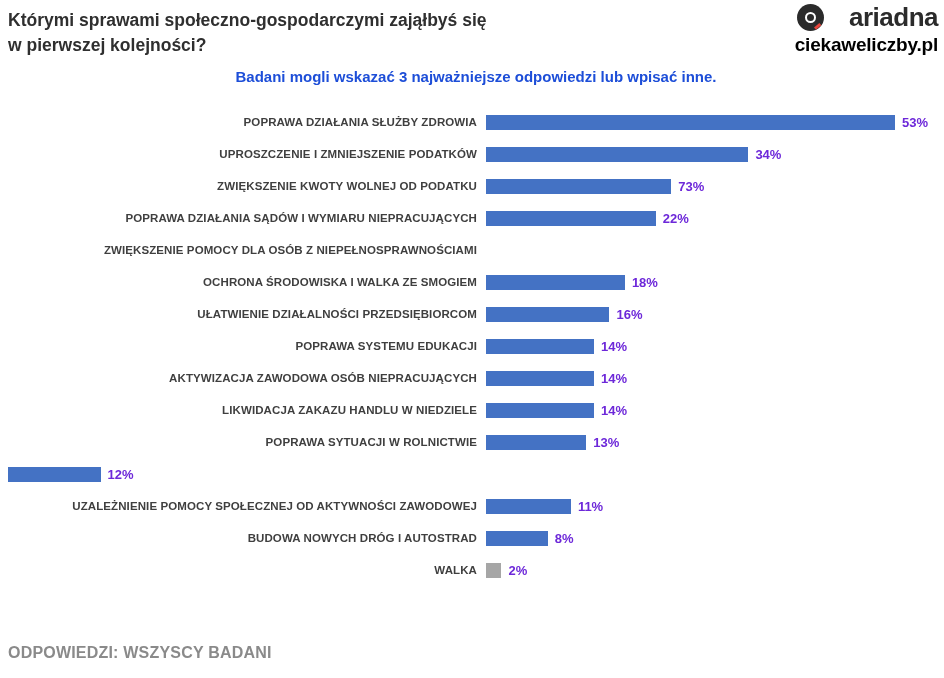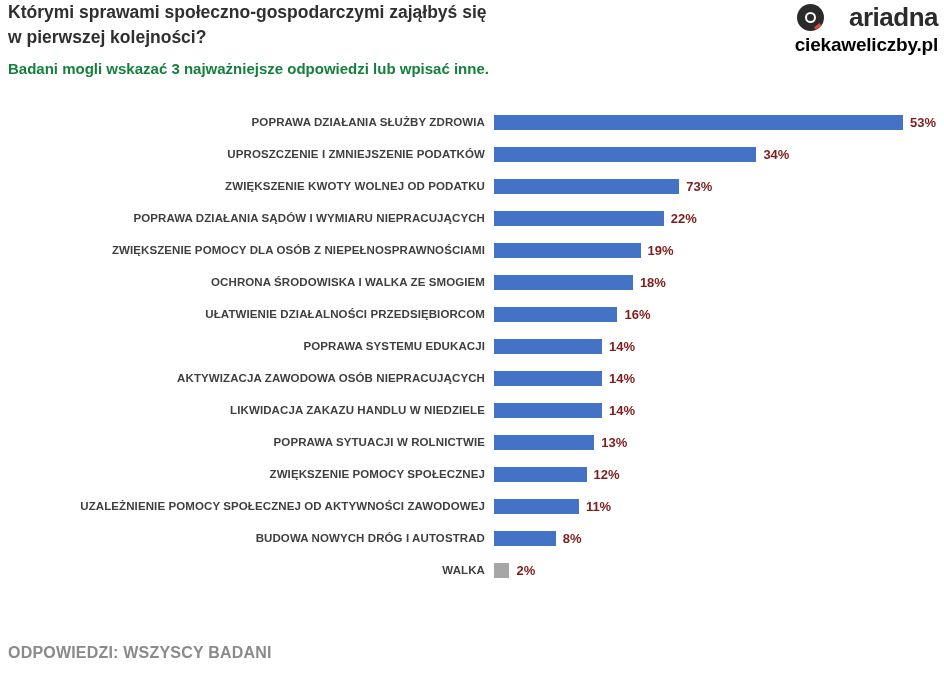--- a/index.html
+++ b/index.html
@@ -12,37 +12,38 @@
     background: #ffffff;
     font-family: "Liberation Sans", sans-serif;
     color: #3b3b3b;
     overflow: hidden;
     position: relative;
   }
 
   
   .header {
     position: relative;
-    padding: 0 0 0 8px;
+    padding: 8px 0 0 8px;
     height: 92px;
     box-sizing: border-box;
   }
   .title {
     font-size: 17.5px;
     font-weight: bold;
     color: #2f2f2f;
     line-height: 1.45;
     max-width: 620px;
     margin: 0;
   }
   .subtitle {
     margin-top: 9px;
     font-size: 15px;
     font-weight: bold;
-    color: #15803d;
+    color: #1d4ed8;
+    text-align: center;
   }
 
   
   .brand {
     position: absolute;
     top: 2px;
     right: 6px;
     text-align: right;
   }
   .brand-top {
@@ -92,21 +93,21 @@
     font-size: 19px;
     font-weight: bold;
     color: #000000;
     letter-spacing: -0.2px;
   }
 
   
   .chart {
     position: relative;
     margin-top: 14px;
-    padding-left: 16px;
+    padding-left: 8px;
   }
   .row {
     display: flex;
     align-items: center;
     height: 32px;
   }
   .row-label {
     width: 478px;
     text-align: right;
     padding-right: 9px;
@@ -126,21 +127,21 @@
   .bar {
     height: 15px;
     background: #4472c4;
   }
   .bar.other {
     background: #a6a6a6;
   }
   .bar-value {
     font-size: 13px;
     font-weight: bold;
-    color: #7f1d1d;
+    color: #6d28d9;
     margin-left: 7px;
     white-space: nowrap;
   }
 
   
   .footer {
     position: absolute;
     left: 8px;
     bottom: 16px;
     font-size: 16px;
@@ -192,24 +193,20 @@
     </div>
     <div class="row">
       <div class="row-label">POPRAWA DZIAŁANIA SĄDÓW I WYMIARU NIEPRACUJĄCYCH</div>
       <div class="row-bar-wrap">
         <div class="bar" style="width: 169.774px;"></div>
         <div class="bar-value">22%</div>
       </div>
     </div>
     <div class="row">
       <div class="row-label">ZWIĘKSZENIE POMOCY DLA OSÓB Z NIEPEŁNOSPRAWNOŚCIAMI</div>
-      <div class="row-bar-wrap">
-        <div class="bar" style="width: 146.623px;"></div>
-        <div class="bar-value">19%</div>
-      </div>
     </div>
     <div class="row">
       <div class="row-label">OCHRONA ŚRODOWISKA I WALKA ZE SMOGIEM</div>
       <div class="row-bar-wrap">
         <div class="bar" style="width: 138.906px;"></div>
         <div class="bar-value">18%</div>
       </div>
     </div>
     <div class="row">
       <div class="row-label">UŁATWIENIE DZIAŁALNOŚCI PRZEDSIĘBIORCOM</div>
@@ -240,21 +237,20 @@
       </div>
     </div>
     <div class="row">
       <div class="row-label">POPRAWA SYTUACJI W ROLNICTWIE</div>
       <div class="row-bar-wrap">
         <div class="bar" style="width: 100.321px;"></div>
         <div class="bar-value">13%</div>
       </div>
     </div>
     <div class="row">
-      <div class="row-label">ZWIĘKSZENIE POMOCY SPOŁECZNEJ</div>
       <div class="row-bar-wrap">
         <div class="bar" style="width: 92.6038px;"></div>
         <div class="bar-value">12%</div>
       </div>
     </div>
     <div class="row">
       <div class="row-label">UZALEŻNIENIE POMOCY SPOŁECZNEJ OD AKTYWNOŚCI ZAWODOWEJ</div>
       <div class="row-bar-wrap">
         <div class="bar" style="width: 84.8868px;"></div>
         <div class="bar-value">11%</div>

